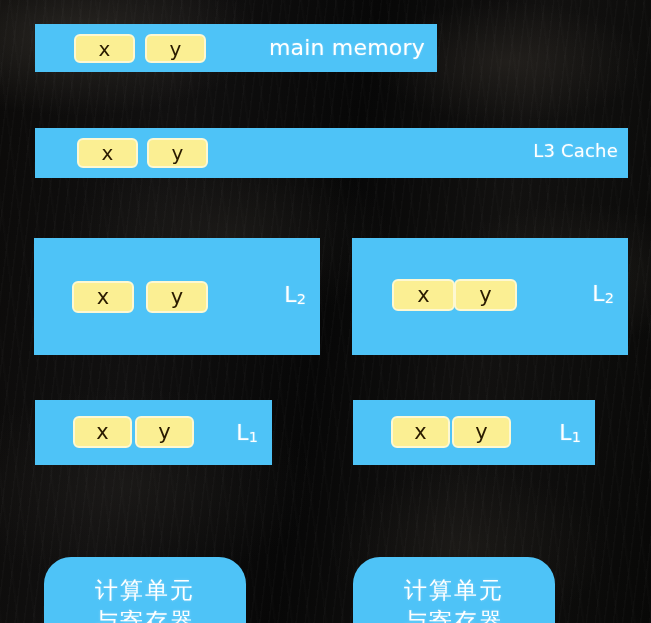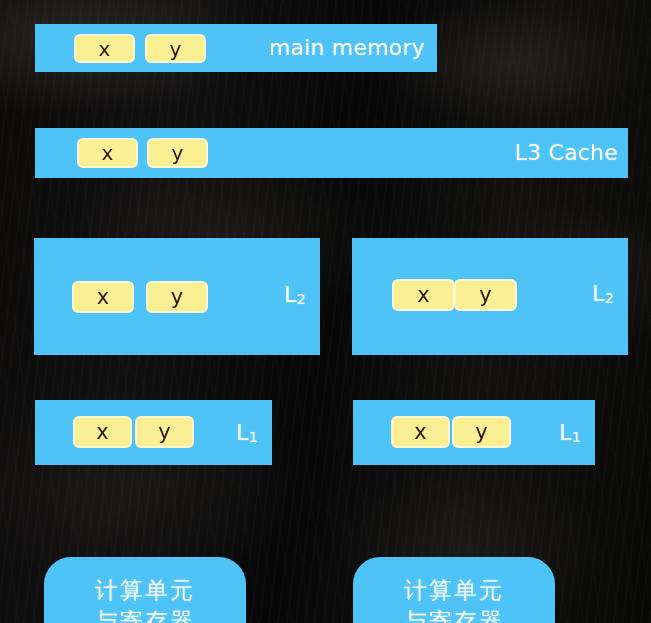--- a/index.html
+++ b/index.html
@@ -125,21 +125,21 @@
     </div>
   </div>
 
   <div class="blue-box" style="left:35px; top:128px; width:593px; height:50px;">
     <div class="var-box" style="left:42px; top:10px; width:61px; height:30px; font-size:20px;">
       <span>x</span>
     </div>
     <div class="var-box" style="left:112px; top:10px; width:61px; height:30px; font-size:20px;">
       <span>y</span>
     </div>
-    <div class="level-label" style="right:10px; top:12px; font-size:22px;">
+    <div class="level-label" style="right:10px; top:12px; font-size:18px;">
       <span>L3 Cache</span>
     </div>
   </div>
 
   <div class="blue-box" style="left:34px; top:238px; width:286px; height:117px;">
     <div class="var-box" style="left:38px; top:43px; width:62px; height:32px; font-size:21px;">
       <span>x</span>
     </div>
     <div class="var-box" style="left:112px; top:43px; width:62px; height:32px; font-size:21px;">
       <span>y</span>

